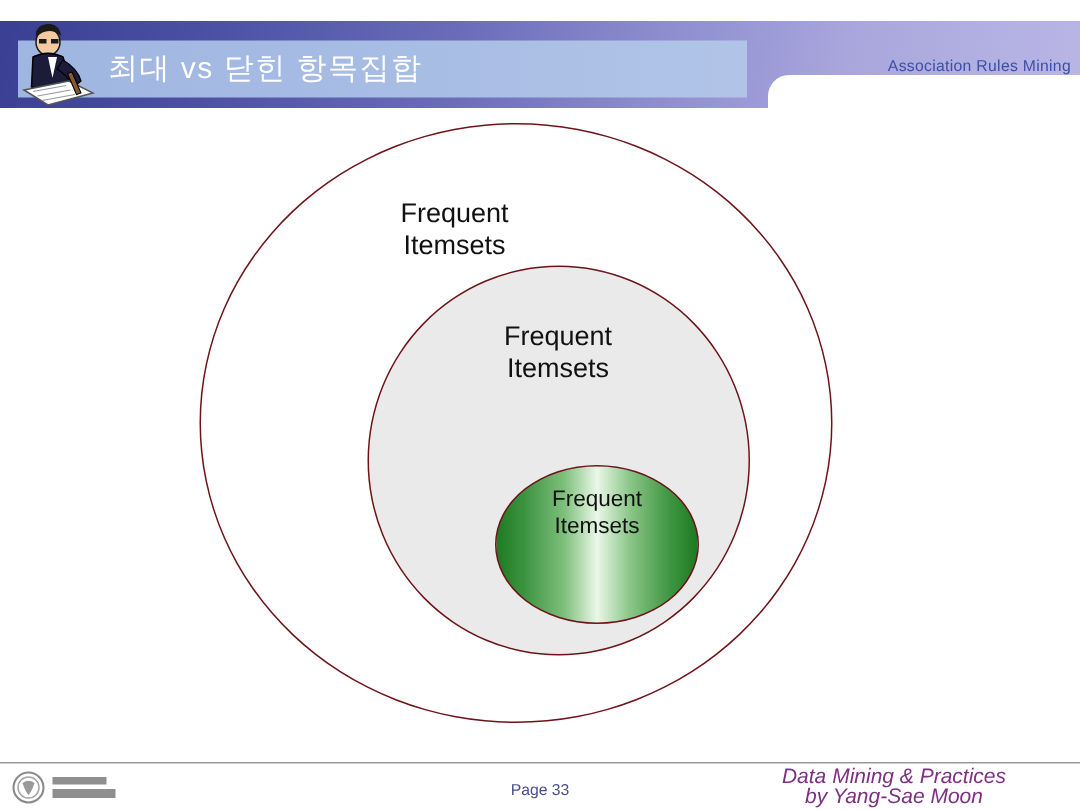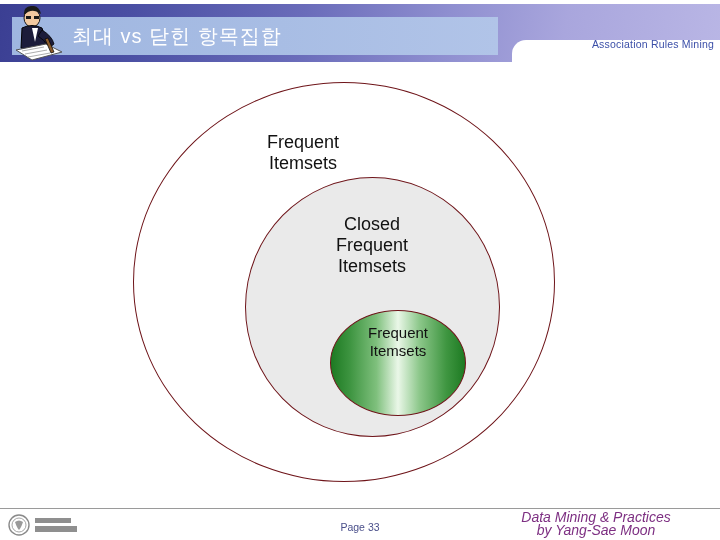--- a/index.html
+++ b/index.html
@@ -11,21 +11,21 @@
     width: 720px;
     height: 540px;
     position: relative;
     overflow: hidden;
     font-family: "Liberation Sans", sans-serif;
   }
 
   
   #header-band {
     position: absolute;
-    left: 0; top: 4px;
+    left: 0; top: 14px;
     width: 720px; height: 58px;
     background: linear-gradient(100deg, #3b3f93 0%, #4a4fa3 18%, #6a6cba 42%, #8f8fd0 62%, #a9a6dd 78%, #b9b6e5 100%);
   }
   #header-title-plate {
     position: absolute;
     left: 12px; top: 13px;
     width: 486px; height: 38px;
     background: linear-gradient(90deg, #9fb6e0 0%, #a8bde4 55%, #b1c4e8 100%);
   }
   #header-title {
@@ -181,21 +181,20 @@
   <div id="circle-frequent" class="venn-circle"></div>
   <div id="circle-closed" class="venn-circle"></div>
   <div id="circle-maximal" class="venn-circle"></div>
 
   <div id="label-frequent" class="venn-label">
     <span>Frequent</span>
     <span>Itemsets</span>
   </div>
 
   <div id="label-closed" class="venn-label">
-    <span>Closed</span>
     <span>Frequent</span>
     <span>Itemsets</span>
   </div>
 
   <div id="label-maximal" class="venn-label">
     <span>Frequent</span>
     <span>Itemsets</span>
   </div>
 </div>
 

